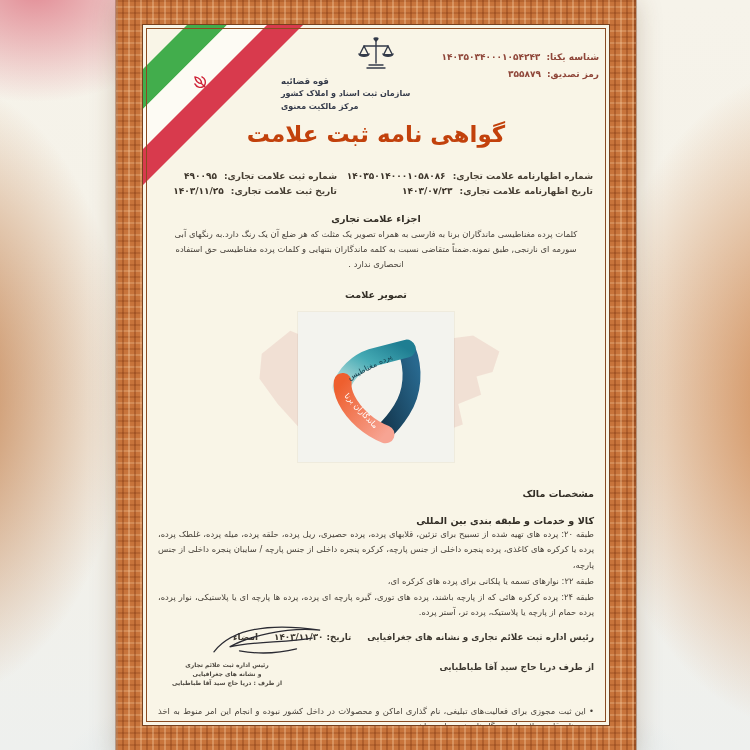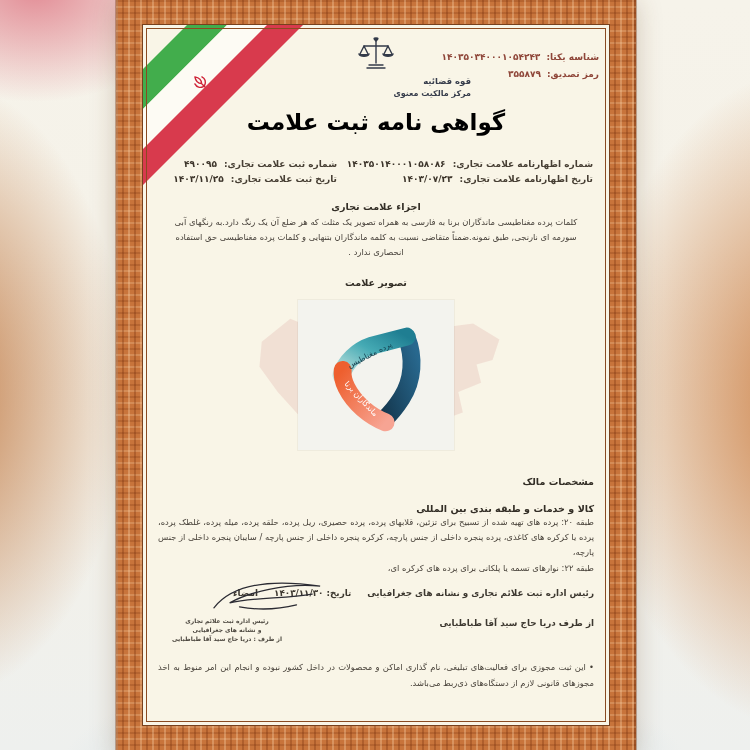--- a/index.html
+++ b/index.html
@@ -26,25 +26,25 @@
   
   .flag{position:absolute;top:0;left:0;width:178px;height:178px;pointer-events:none;}
   .flag .stripe{position:absolute;inset:0;}
   .stripe.green{background:#42ad4c;clip-path:polygon(44px 0,84px 0,0 84px,0 44px);}
   .stripe.white{background:#fdfbf4;clip-path:polygon(84px 0,124px 0,0 124px,0 84px);}
   .stripe.red{background:#d83a4d;clip-path:polygon(124px 0,160px 0,0 160px,0 124px);}
   .emblem{position:absolute;left:48px;top:48px;width:18px;height:18px;transform:rotate(-45deg);}
   
   .meta{position:absolute;top:24px;right:10px;font-size:9px;font-weight:600;color:#8e4538;line-height:1.9;}
   .meta .row{display:flex;gap:6px;justify-content:flex-start;}
-  .logo-block{width:190px;margin:12px auto 0;text-align:right;color:#333a49;position:relative;}
+  .logo-block{width:190px;margin:12px auto 0;text-align:left;color:#333a49;position:relative;}
   .scales{width:40px;height:36px;display:block;margin:0 auto 2px;}
   .org{font-size:8px;font-weight:600;line-height:1.55;color:#363c4b;}
   .org.l1{font-size:8.5px;}
-  .doc-title{text-align:center;font-size:23px;font-weight:700;color:#000000;margin-top:8px;letter-spacing:-.5px;}
+  .doc-title{text-align:center;font-size:23px;font-weight:700;color:#c2410c;margin-top:8px;letter-spacing:-.5px;}
   
   .fields{margin:24px 16px 0;font-size:9px;color:#473f34;font-weight:600;}
   .fields .frow{display:flex;justify-content:space-between;margin-top:5px;}
   .pair{display:flex;gap:7px;}
   .pair .val{color:#3c342a;}
   .frow .pair:last-child{min-width:178px;}
   
   .h-center{text-align:center;font-size:9.6px;font-weight:700;color:#332e26;margin-top:17px;}
   .h-right{font-size:9.6px;font-weight:700;color:#332e26;margin:16px 15px 0;}
   .para-center{font-size:8.4px;color:#47413a;line-height:1.8;text-align:center;margin:3px 26px 0;}
@@ -104,20 +104,21 @@
             <path d="M20 4 L20 26"></path>
             <path d="M8 9 L32 9"></path>
             <path d="M8 9 L4 17 M8 9 L12 17"></path>
             <path d="M3 17 C4 20 12 20 13 17" fill="#333a49"></path>
             <path d="M32 9 L28 17 M32 9 L36 17"></path>
             <path d="M27 17 C28 20 36 20 37 17" fill="#333a49"></path>
             <path d="M13 28 L27 28 M11 31 L29 31"></path>
           </g>
         </svg>
         <div class="org l1">قوه قضائیه</div>
+        <div class="org">سازمان ثبت اسناد و املاک کشور</div>
         <div class="org">مرکز مالکیت معنوی</div>
       </div>
 
       <div class="doc-title">گواهی نامه ثبت علامت</div>
 
       <div class="fields">
         <div class="frow">
           <div class="pair">
             <span class="lbl">شماره اظهارنامه علامت تجاری:</span>
             <span class="val">۱۴۰۳۵۰۱۴۰۰۰۱۰۵۸۰۸۶</span>
@@ -171,20 +172,21 @@
             <text x="37" y="70" transform="rotate(47 37 70)" font-size="6.2" fill="#ffffff" text-anchor="middle">ماندگاران برنا</text>
           </svg>
         </div>
       </div>
 
       <div class="h-right">مشخصات مالک</div>
 
       <div class="h-right">کالا و خدمات و طبقه بندی بین المللی</div>
       <div class="para">طبقه ۲۰: پرده های تهیه شده از تسبیح برای تزئین، قلابهای پرده، پرده حصیری، ریل پرده، حلقه پرده، میله پرده، غلطک پرده، پرده یا کرکره های کاغذی، پرده پنجره داخلی از جنس پارچه، کرکره پنجره داخلی از جنس پارچه / سایبان پنجره داخلی از جنس پارچه،</div>
       <div class="para">طبقه ۲۲: نوارهای تسمه یا پلکانی برای پرده های کرکره ای،</div>
+      <div class="para">طبقه ۲۴: پرده کرکره هائی که از پارچه باشند، پرده های توری، گیره پارچه ای پرده، پرده ها پارچه ای یا پلاستیکی، نوار پرده، پرده حمام از پارچه یا پلاستیک، پرده تر، آستر پرده.</div>
 
       <div class="sig">
         <div class="sig-line1">
           <span>رئیس اداره ثبت علائم تجاری و نشانه های جغرافیایی</span>
           <span>
             <span>تاریخ:</span>
             <span>۱۴۰۳/۱۱/۳۰</span>
           </span>
           <span>امضاء</span>
         </div>

